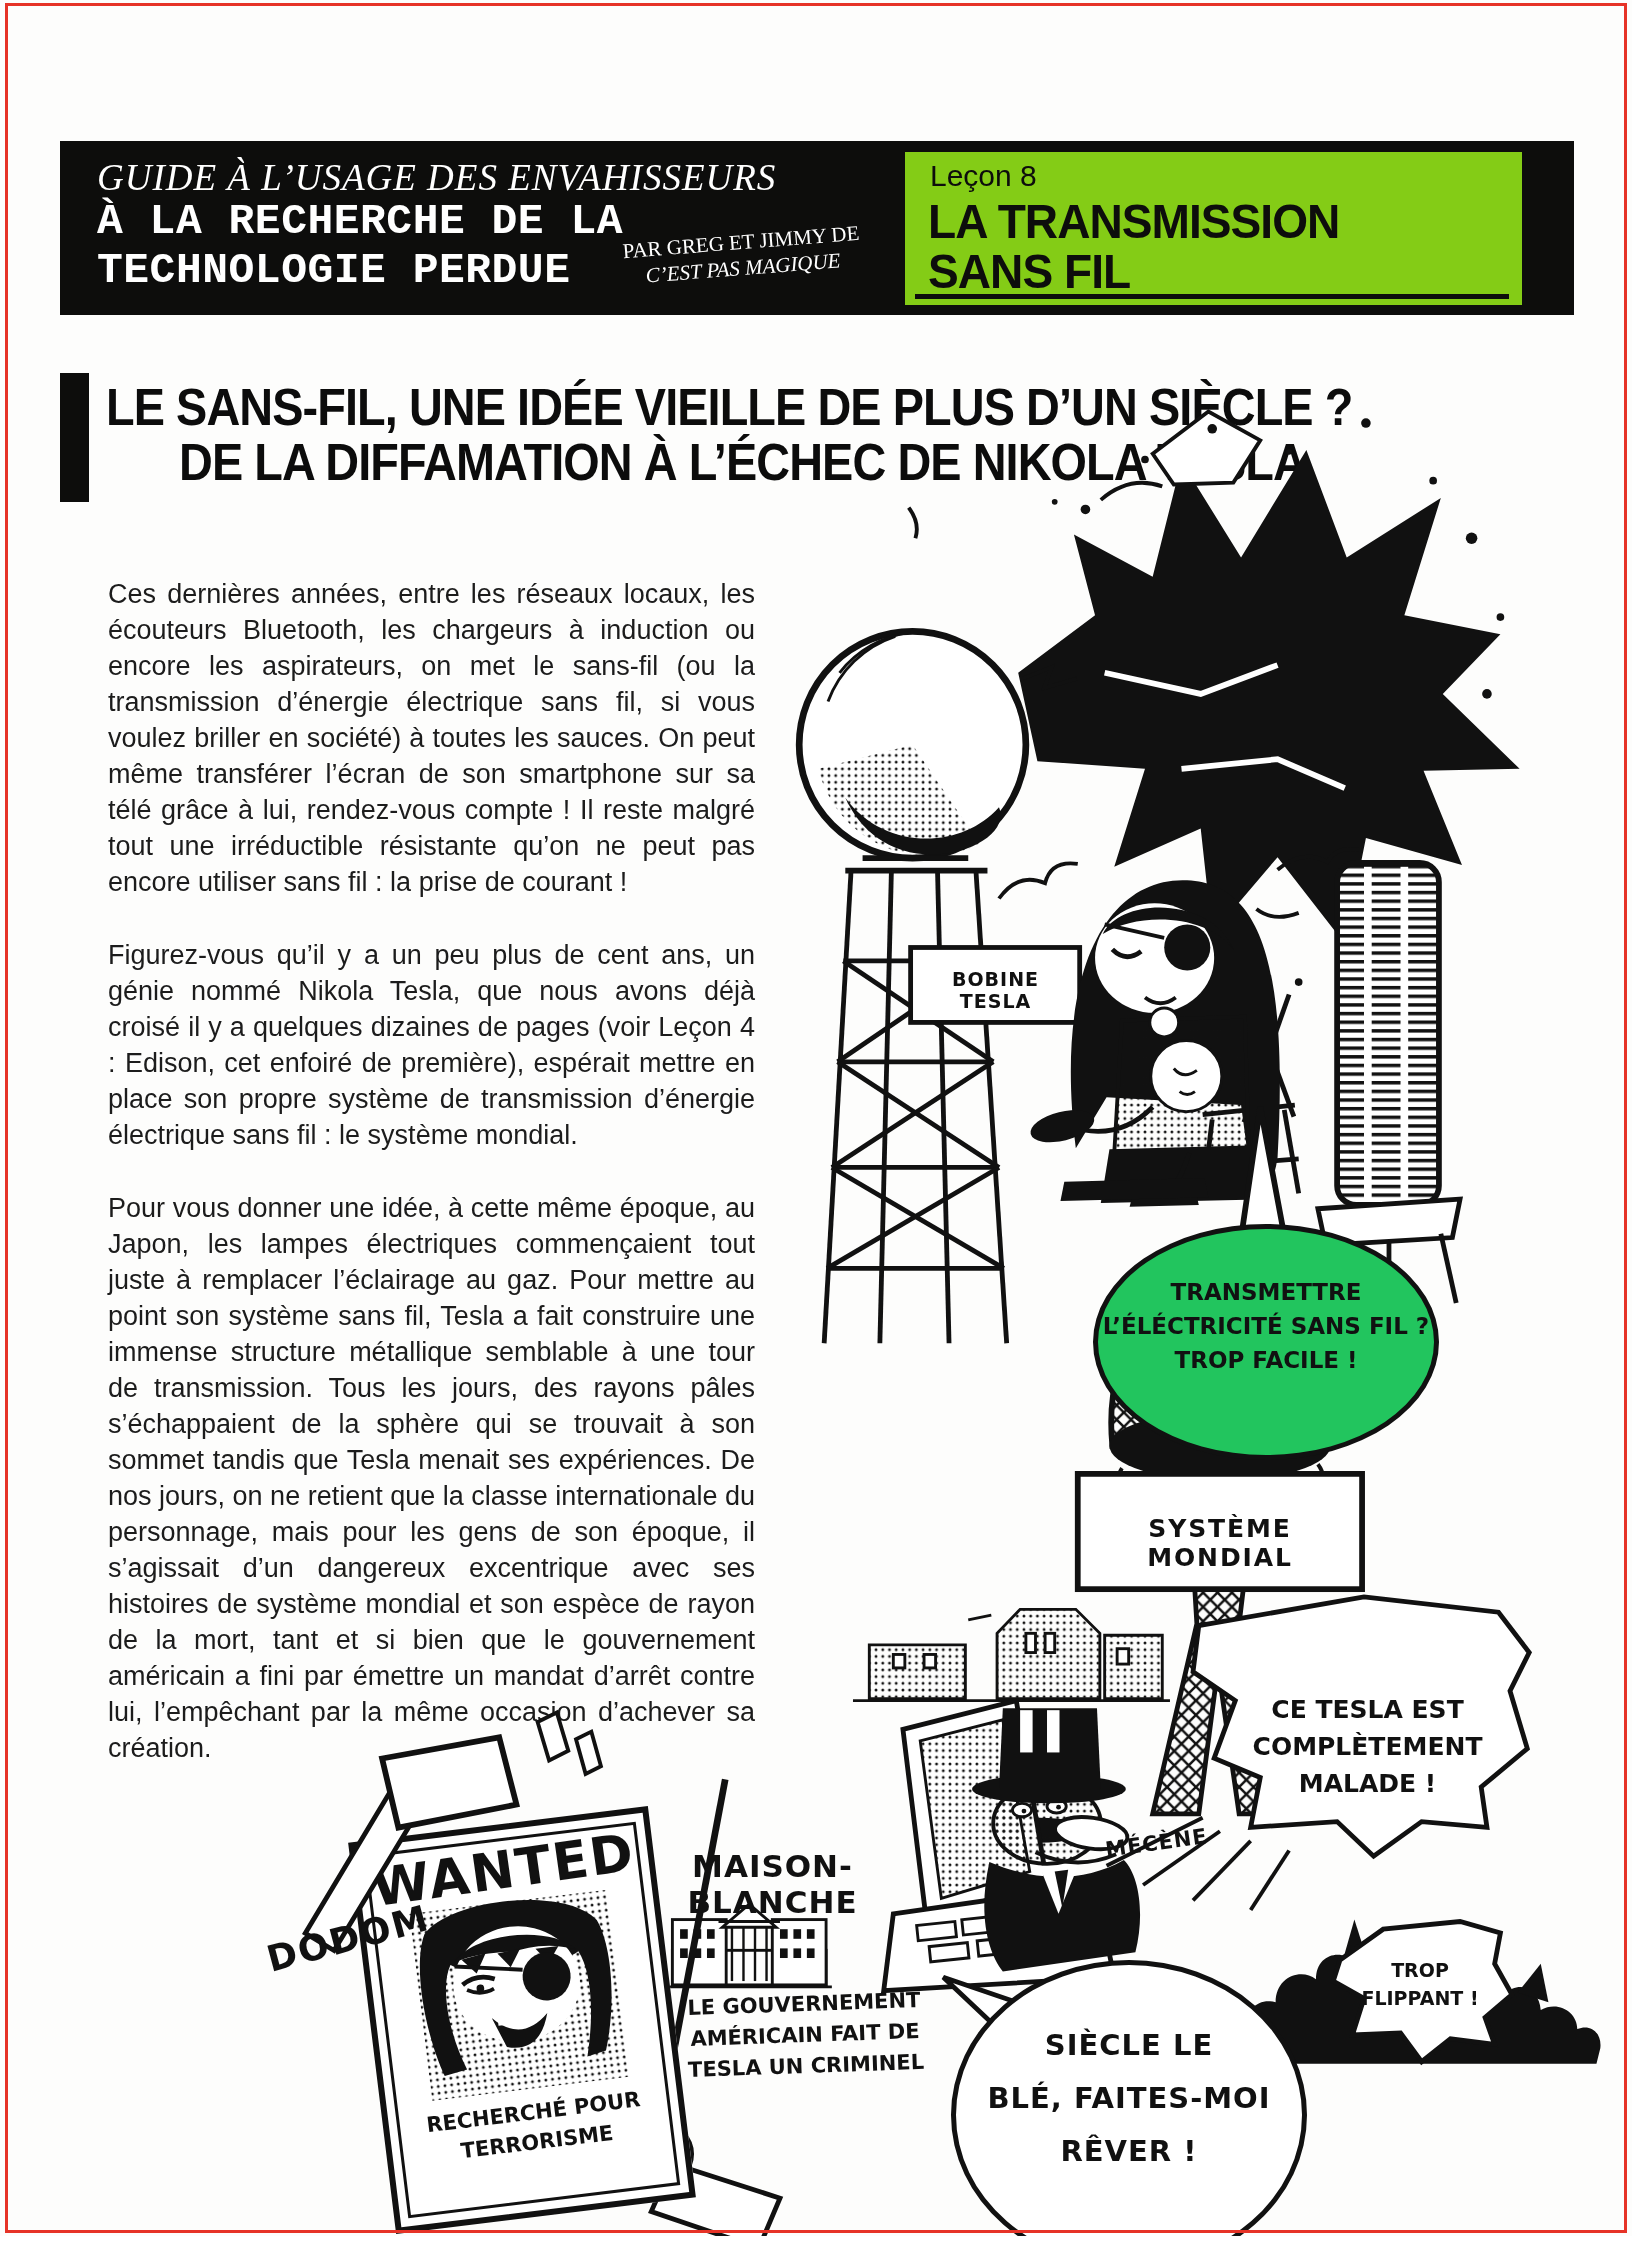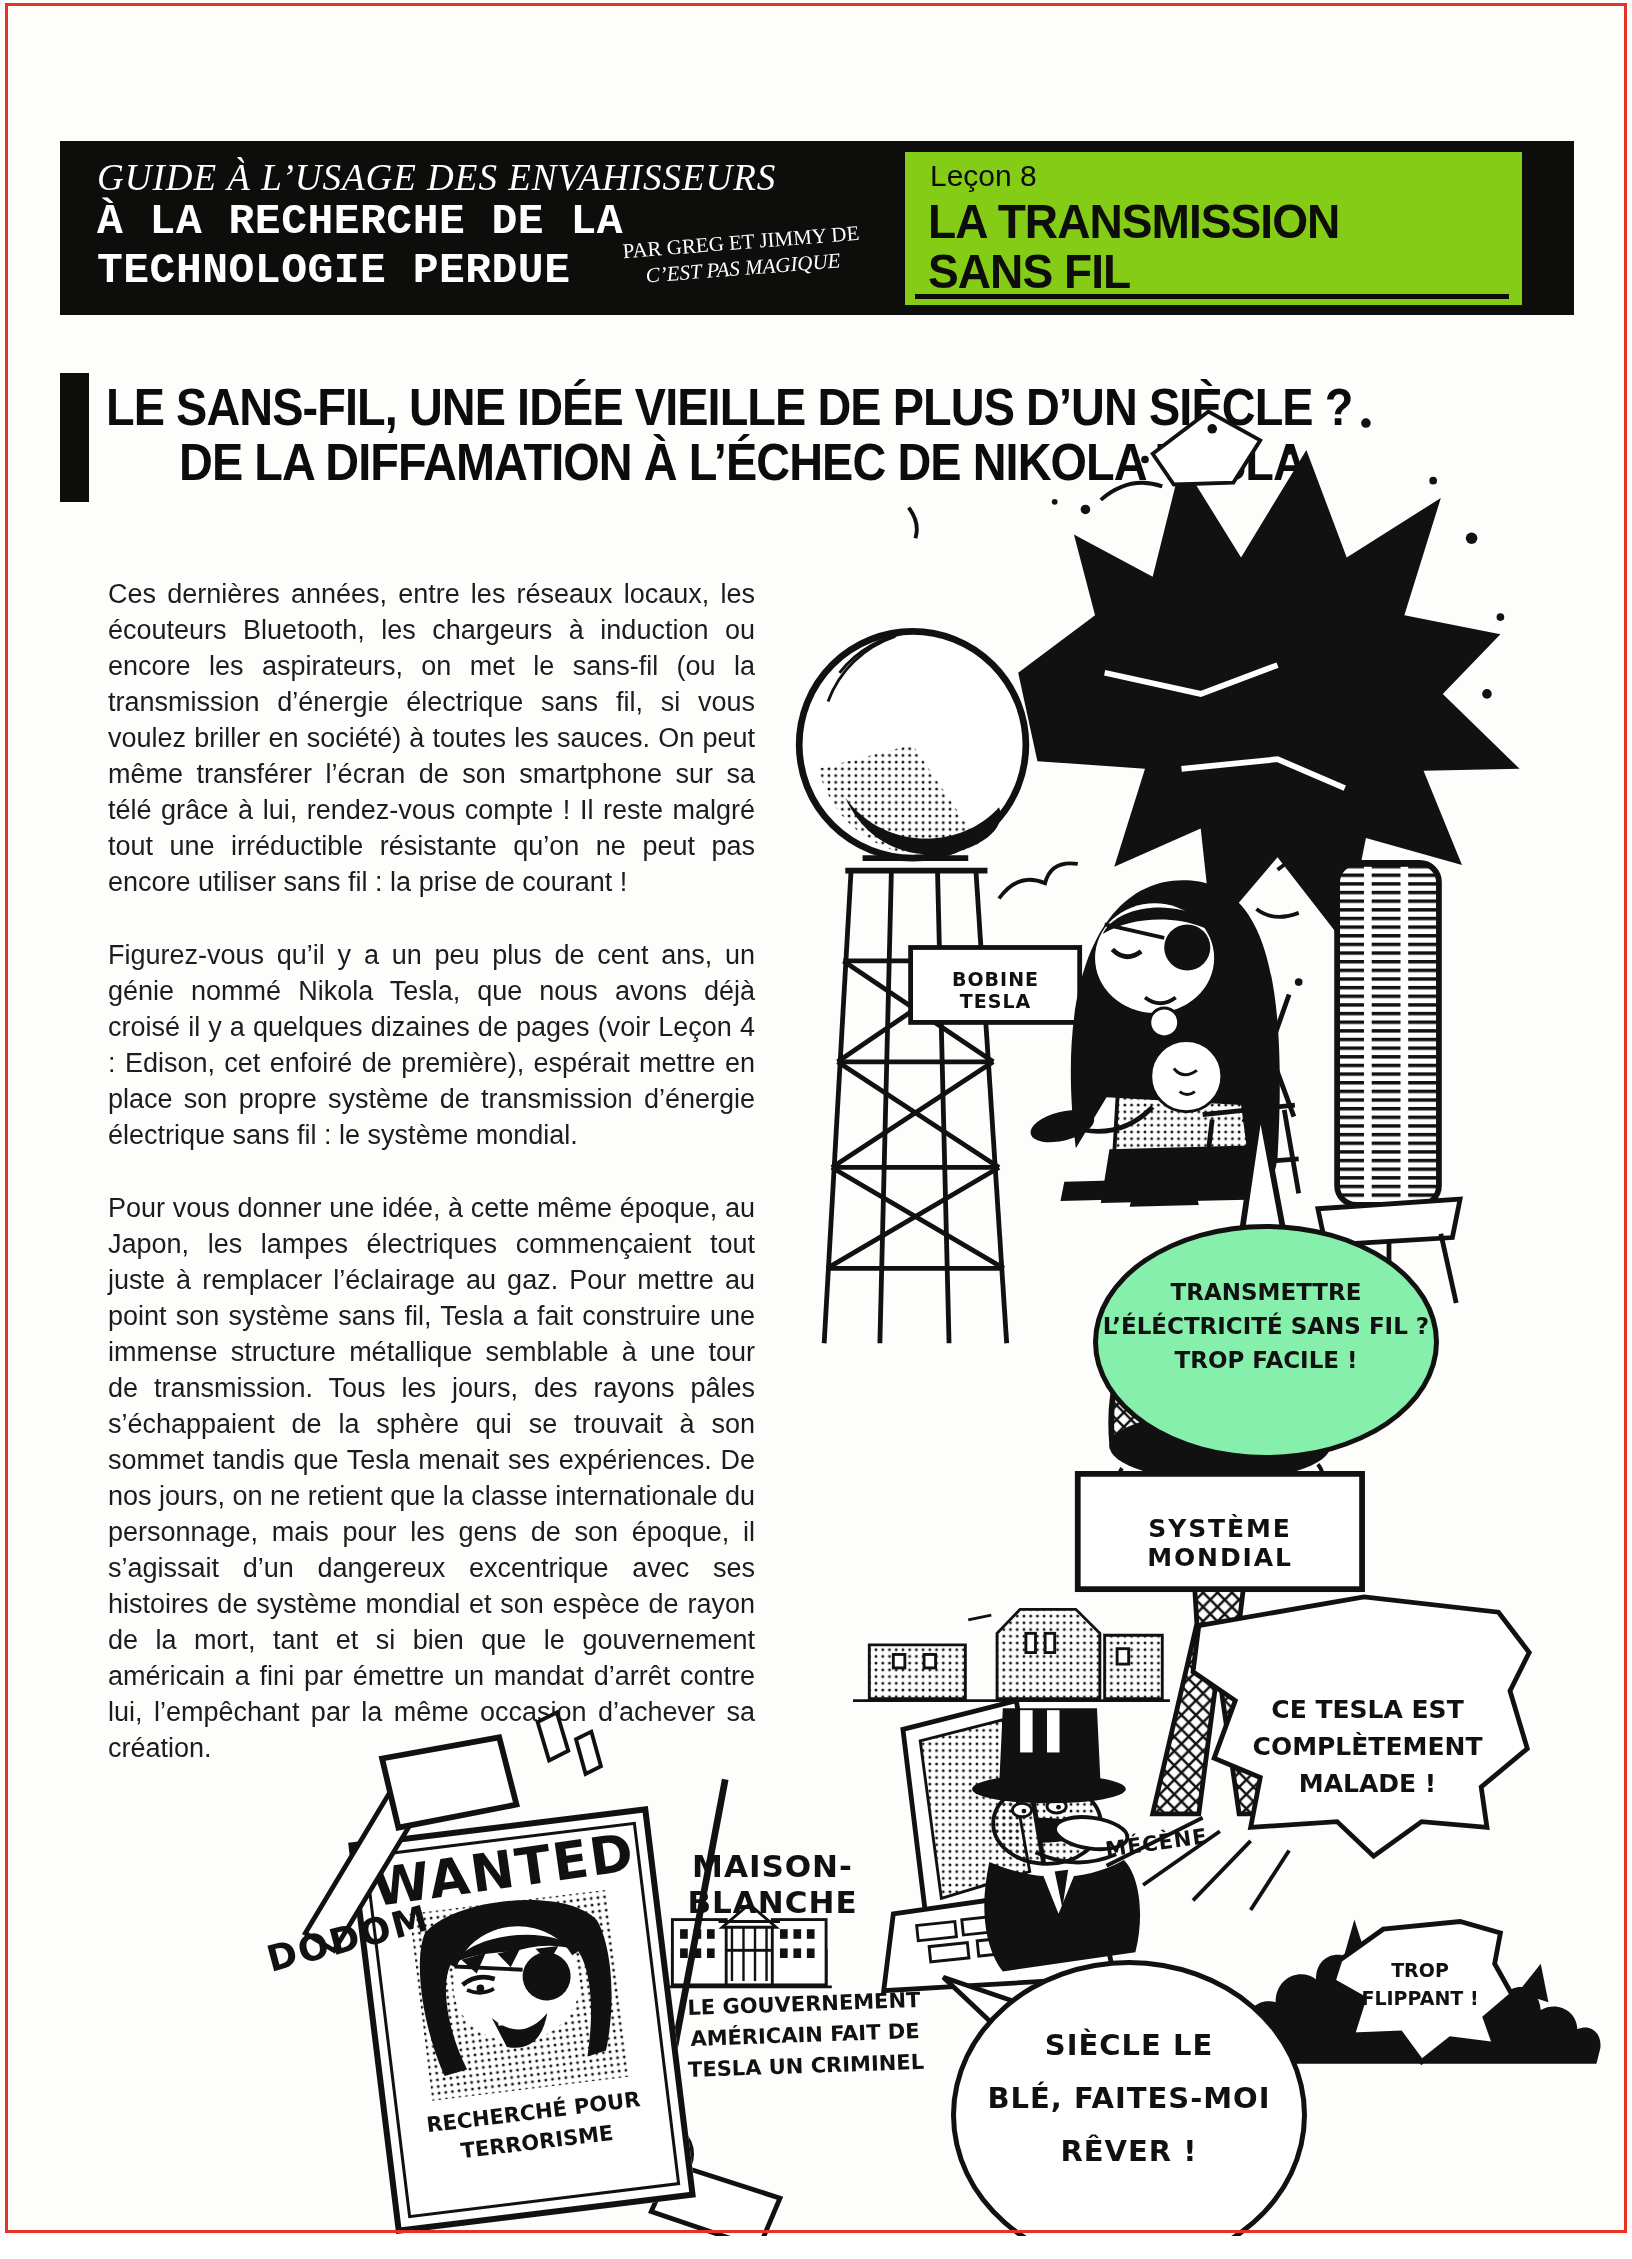--- a/index.html
+++ b/index.html
@@ -31,21 +31,21 @@
   #title-l1{left:106px;top:377px;}
   #title-l2{left:179px;top:432px;}
   
   #body-copy{left:108px;top:576px;width:663px;font-size:27px;line-height:36px;
           text-align:justify;color:#1c1c1c;z-index:1;}
   #body-copy p{margin:0 16px 37px 0;}
   
   .hand{font-family:"DejaVu Sans",sans-serif;font-weight:bold;color:#111;z-index:3;}
   .ctr{text-align:center;}
   #lbl-bobine{left:913px;top:968px;width:165px;font-size:19px;letter-spacing:1px;}
-  #bub-transmettre{left:1093px;top:1224px;width:336px;height:226px;background:#86efac;
+  #bub-transmettre{left:1093px;top:1224px;width:336px;height:226px;background:#22c55e;
           border:5.8px solid #111;border-radius:50%;z-index:3;}
   #bub-transmettre .txt{position:absolute;left:0;top:46px;width:100%;
           font-size:23px;line-height:34px;}
   #lbl-systeme{left:1078px;top:1514px;width:284px;font-size:25px;letter-spacing:1.9px;}
   #bub-malade{left:1237px;top:1691px;width:261px;font-size:25px;line-height:37px;}
   #lbl-mecene{left:1105px;top:1831px;font-size:21px;transform:rotate(-8deg);letter-spacing:1px;}
   #bub-flippant{left:1343px;top:1956px;width:154px;font-size:19px;line-height:28px;}
   #bub-ble{left:961px;top:2016px;width:327px;font-size:29px;line-height:53px;letter-spacing:1px;}
   #lbl-maison{left:633px;top:1848px;width:279px;font-size:31px;letter-spacing:1px;}
   #cap-gouv{left:661px;top:1989px;width:288px;font-size:21px;line-height:31px;

